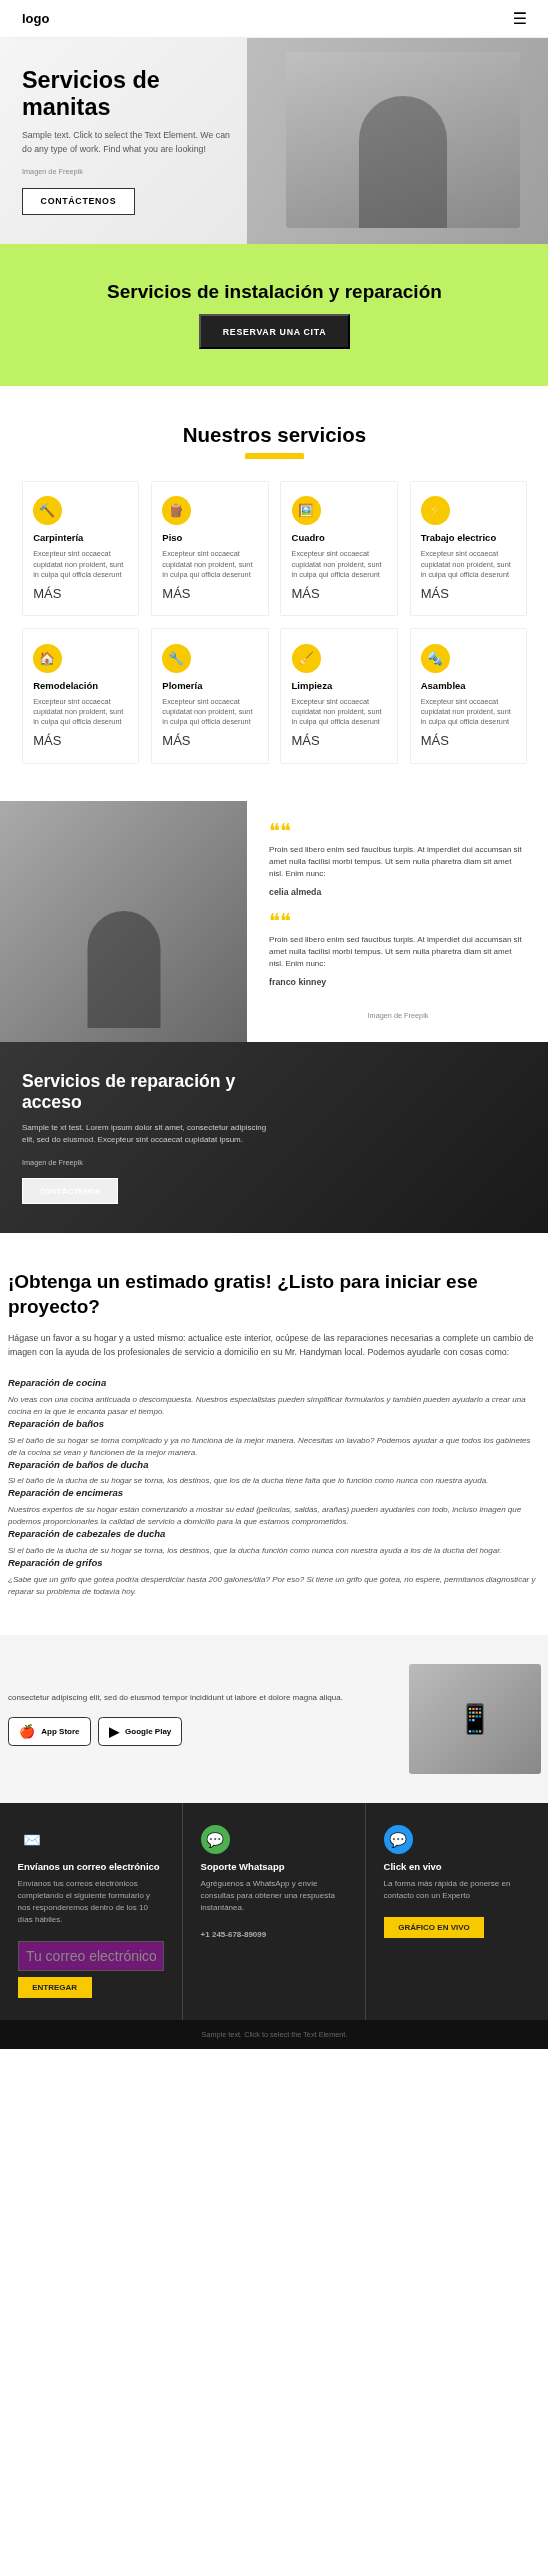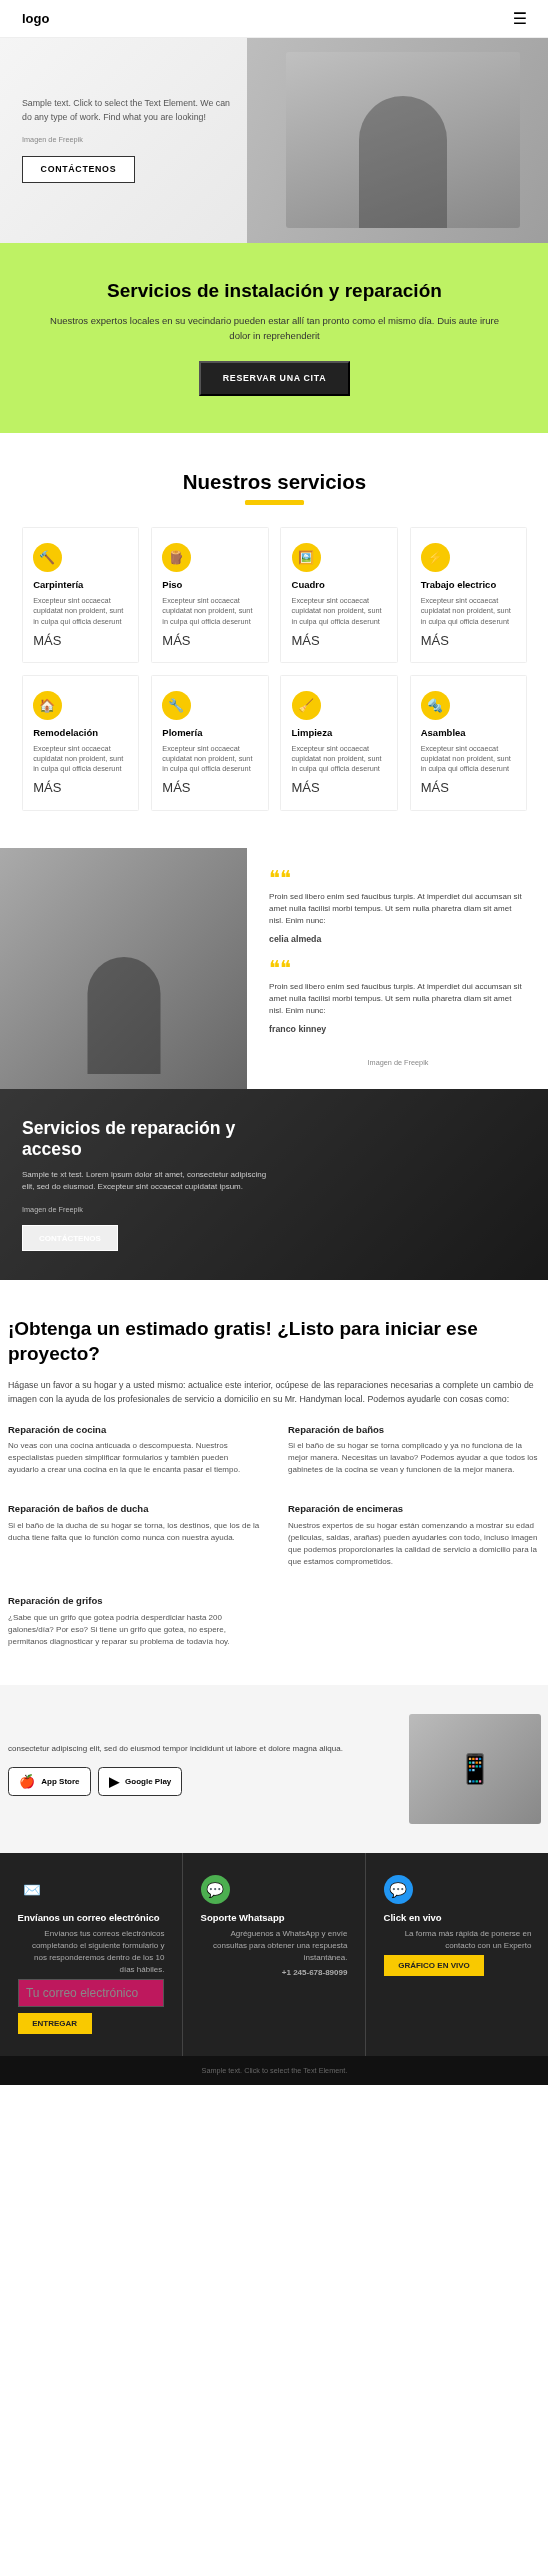--- a/index.html
+++ b/index.html
@@ -214,22 +214,23 @@
 
     
     .section-estimate {
       padding: 37px 8px;
       background: #fff;
     }
     .section-estimate h2 { font-size: 19px; font-weight: 900; margin-bottom: 11.7px; line-height: 1.3; }
     .section-estimate > p { font-size: 8.8px; color: #444; line-height: 1.6; margin-bottom: 17.6px; }
     .estimate-grid {
       display: grid;
-      grid-template-columns: 1fr 1fr;
-      gap: 27px;
+      grid-template-columns: 1fr;
+      gap: 0;
+      font-style: italic;
     }
     .estimate-item h4 { font-size: 9.5px; font-weight: 700; margin-bottom: 5.9px; color: #222; }
     .estimate-item p { font-size: 8px; color: #555; line-height: 1.5; }
 
     
     .section-app {
       display: flex;
       background: #f5f5f5;
       padding: 29px 8px;
       gap: 14.6px;
@@ -286,26 +287,26 @@
       border-radius: 50%;
       display: flex;
       align-items: center;
       justify-content: center;
       font-size: 14.6px;
       margin-bottom: 7.3px;
     }
     .icon-green { background: #4caf50; }
     .icon-blue { background: #2196f3; }
     .footer-col h4 { font-size: 9.5px; font-weight: 700; margin-bottom: 5.9px; color: #fff; }
-    .footer-col p { font-size: 8px; color: #aaa; line-height: 1.5; margin-bottom: 3px; text-align: right; }
+    .footer-col p { font-size: 8px; color: #aaa; line-height: 1.5; margin-bottom: 15px; }
     .footer-input {
       width: 100%;
       padding: 5.9px 7.3px;
-      font-size: 12px;
-      background: #be185d;
+      font-size: 14px;
+      background: #701a75;
       border: 0.7px solid #555;
       color: #fff;
       margin-bottom: 5.9px;
     }
     .footer-input::placeholder { color: #888; }
     .btn-send {
       display: inline-block;
       padding: 5.9px 14.6px;
       background: #f9c900;
       color: #222;
@@ -341,30 +342,30 @@
 <body>
 
 <header class="header">
   <span class="header-logo">logo</span>
   <span class="header-menu">☰</span>
 </header>
 
 <section class="hero">
   <div class="hero-bg"></div>
   <div class="hero-content">
+    <h1>Servicios de manitas</h1>
     <p class="hero-sample">Sample text. Click to select the Text Element. We can do any type of work. Find what you are looking!</p>
     <p class="hero-image-credit">Imagen de Freepik</p>
     <button class="btn-contact">CONTÁCTENOS</button>
   </div>
   <div class="hero-worker"></div>
 </section>
 
 <section class="section-install">
   <h2>Servicios de instalación y reparación</h2>
-  <p>Nuestros expertos locales en su vecindario pueden estar allí tan pronto como el mismo día. Duis aute irure dolor in reprehenderit</p>
   <button class="btn-reserve">RESERVAR UNA CITA</button>
 </section>
 
 <section class="section-services">
   <h2>Nuestros servicios</h2>
   <div class="yellow-brush"></div>
   <div class="services-grid" id="services-grid">
       <div class="service-card">
       <div class="service-icon">🔨</div>
       <h4>Carpintería</h4>
@@ -456,20 +457,24 @@
       <h4>Reparación de baños</h4>
       <p>Si el baño de su hogar se torna complicado y ya no funciona de la mejor manera. Necesitas un lavabo? Podemos ayudar a que todos los gabinetes de la cocina se vean y funcionen de la mejor manera.</p>
     </div>
       <div class="estimate-item">
       <h4>Reparación de baños de ducha</h4>
       <p>Si el baño de la ducha de su hogar se torna, los destinos, que los de la ducha tiene falta que lo función como nunca con nuestra ayuda.</p>
     </div>
       <div class="estimate-item">
       <h4>Reparación de encimeras</h4>
       <p>Nuestros expertos de su hogar están comenzando a mostrar su edad (peliculas, saldas, arañas) pueden ayudarles con todo, incluso imagen que podemos proporcionarles la calidad de servicio a domicilio para la que estamos comprometidos.</p>
+    </div>
+      <div class="estimate-item">
+      <h4>Reparación de cabezales de ducha</h4>
+      <p>Si el baño de la ducha de su hogar se torna, los destinos, que la ducha función como nunca con nuestra ayuda a los de la ducha del hogar.</p>
     </div>
       <div class="estimate-item">
       <h4>Reparación de grifos</h4>
       <p>¿Sabe que un grifo que gotea podría desperdiciar hasta 200 galones/día? Por eso? Si tiene un grifo que gotea, no espere, permitanos diagnosticar y reparar su problema de todavía hoy.</p>
     </div>
     </div>
 </section>
 
 <section class="section-app">
   <div class="app-text">

